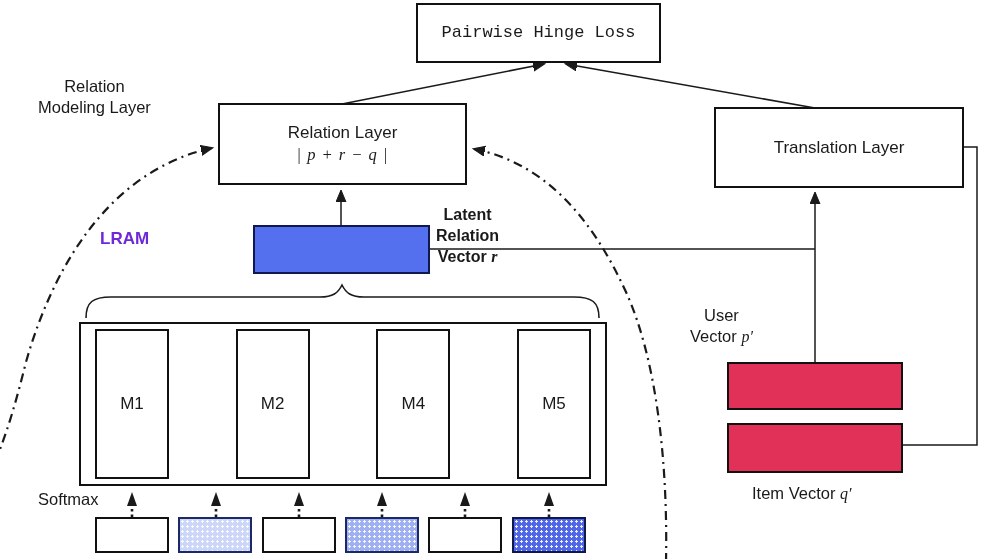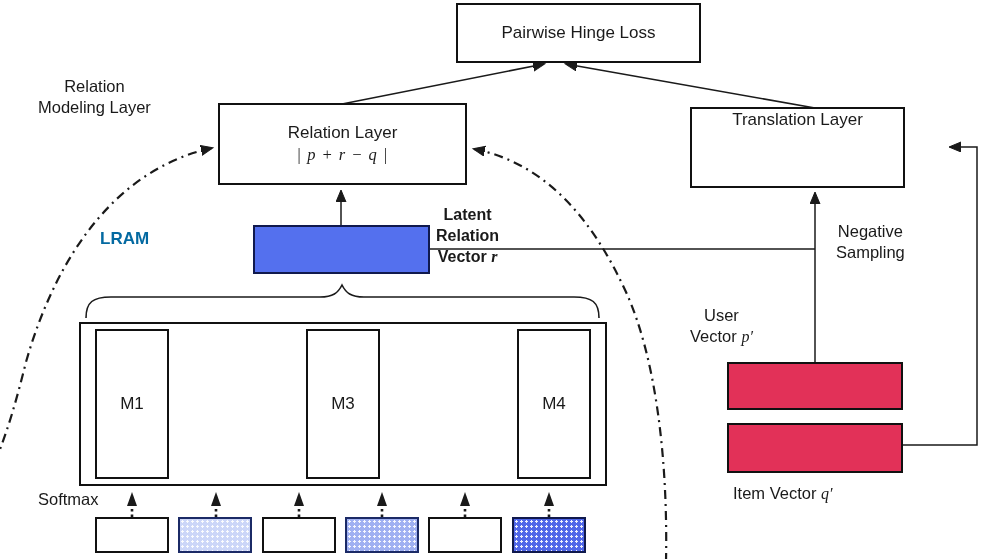--- a/index.html
+++ b/index.html
@@ -81,62 +81,61 @@
         <polygon class="tri" points="294,506 304,506 299,492"></polygon>
       <line class="dots" x1="382" y1="517" x2="382" y2="507"></line>
         <polygon class="tri" points="377,506 387,506 382,492"></polygon>
       <line class="dots" x1="465" y1="517" x2="465" y2="507"></line>
         <polygon class="tri" points="460,506 470,506 465,492"></polygon>
       <line class="dots" x1="549" y1="517" x2="549" y2="507"></line>
         <polygon class="tri" points="544,506 554,506 549,492"></polygon>
     </g>
   </svg>
 
-  <div class="abs node" style="left:456px;top:3px;width:245px;height:60px;">
+  <div class="abs node" style="left:416px;top:3px;width:245px;height:60px;font-family:Liberation Mono, monospace;">
     <div class="t">Pairwise Hinge Loss</div>
   </div>
 
   <div class="abs node" style="left:218px;top:103px;width:249px;height:82px;">
     <div class="t">Relation Layer</div>
     <div class="f">| p + r − q |</div>
   </div>
 
-  <div class="abs node" style="left:690px;top:107px;width:215px;height:81px;justify-content:space-between;">
+  <div class="abs node" style="left:714px;top:107px;width:250px;height:81px;">
     <div class="t">Translation Layer</div>
   </div>
 
   <div class="abs lbl" style="left:38px;top:76px;">Relation
 Modeling Layer</div>
 
-  <div class="abs lbl" style="left: 100px; top: 228px; font-weight: bold; font-size: 17px; color: #0369a1;">LRAM</div>
+  <div class="abs lbl" style="left: 100px; top: 228px; font-weight: bold; font-size: 17px; color: #6d28d9;">LRAM</div>
 
 
   <div class="abs vecbox" style="left: 253px; top: 225px; width: 177px; height: 49px; background-color: rgb(84, 112, 238);"></div>
   <div class="abs lbl" style="left:436px;top:204px;font-size:16px;font-weight:bold;"><span>Latent
 Relation
 Vector </span><i>r</i></div>
 
   <div class="abs mem-outer">
     <div class="mem-slice">M1</div>
-    <div class="mem-slice">M3</div>
+    <div class="mem-slice">M2</div>
     <div class="mem-slice">M4</div>
+    <div class="mem-slice">M5</div>
   </div>
 
   <div class="abs lbl" style="left:38px;top:489px;">Softmax</div>
 
   <div class="cell" style="left: 95px; background-color: rgb(255, 255, 255); border-color: rgb(17, 17, 17);"></div>
   <div class="cell dotted" style="left: 178px; background-color: rgb(204, 214, 248); border-color: rgb(27, 42, 102);"></div>
   <div class="cell" style="left: 262px; background-color: rgb(255, 255, 255); border-color: rgb(17, 17, 17);"></div>
   <div class="cell dotted" style="left: 345px; background-color: rgb(159, 176, 242); border-color: rgb(27, 42, 102);"></div>
   <div class="cell" style="left: 428px; background-color: rgb(255, 255, 255); border-color: rgb(17, 17, 17);"></div>
   <div class="cell dotted" style="left: 512px; background-color: rgb(79, 102, 232); border-color: rgb(16, 25, 77);"></div>
 
-  <div class="abs lbl" style="left:836px;top:221px;">Negative
-Sampling</div>
 
   <div class="abs lbl" style="left:690px;top:305px;"><span>User
 Vector </span><i>p′</i></div>
   <div class="abs redbox" style="left: 727px; top: 362px; width: 176px; height: 48px; background-color: rgb(226, 49, 88);"></div>
 
   <div class="abs redbox" style="left: 727px; top: 423px; width: 176px; height: 50px; background-color: rgb(226, 49, 88);"></div>
-  <div class="abs lbl" style="left:733px;top:483px;"><span>Item Vector </span><i>q′</i></div>
+  <div class="abs lbl" style="left:752px;top:483px;"><span>Item Vector </span><i>q′</i></div>
 
 </div>
 
 </body></html>

